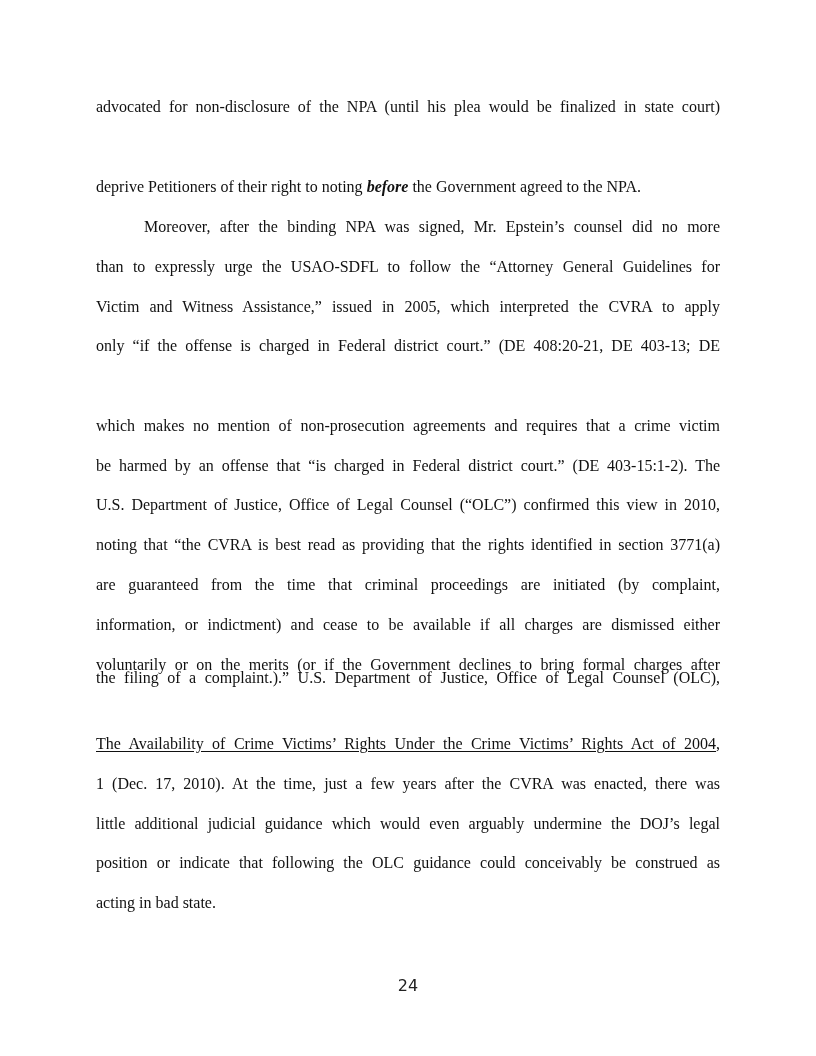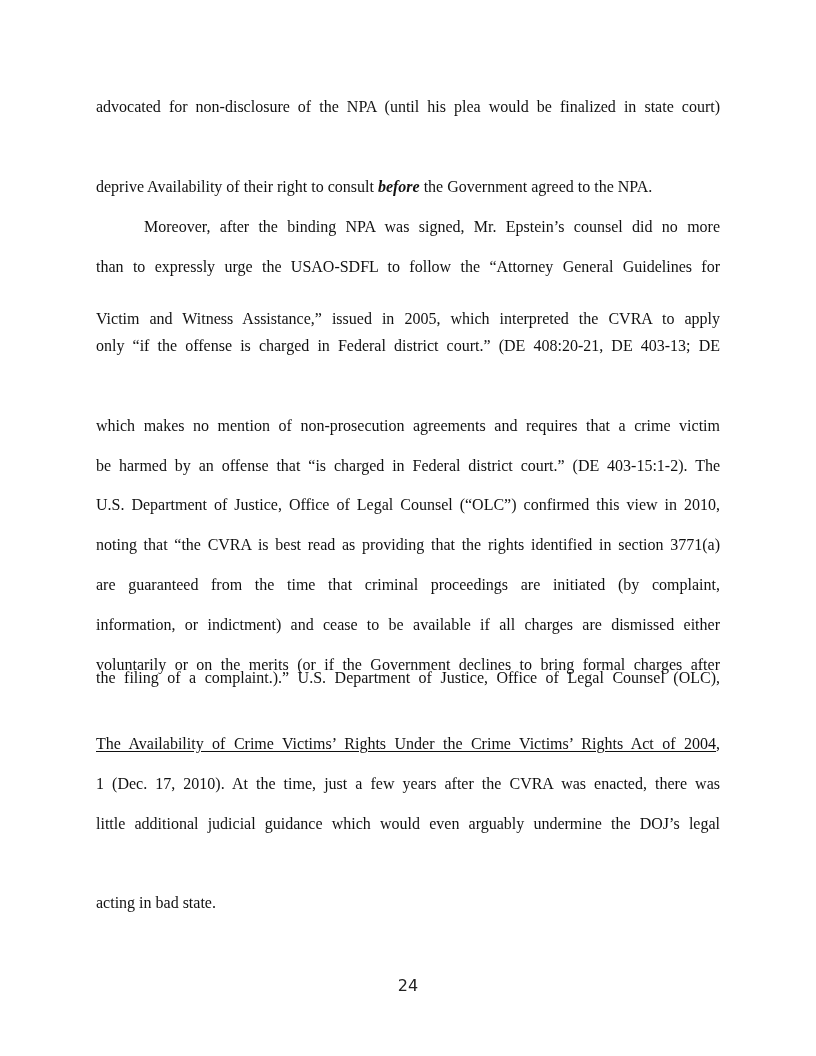--- a/index.html
+++ b/index.html
@@ -29,33 +29,34 @@
       font-family: "DejaVu Sans", sans-serif;
       font-size: 16px;
       color: #222;
     }
   </style>
 </head>
 <body>
 
 <div class="page">
   <div class="line" style="top:97px">advocated for non-disclosure of the NPA (until his plea would be finalized in state court)</div>
-  <div class="line last" style="top:177px"><span>deprive Availability of their right to consult </span><span class="bi">before</span><span> the Government agreed to the NPA.</span></div>
+  <div class="line last" style="top:177px"><span>deprive Petitioners of their right to noting </span><span class="bi">before</span><span> the Government agreed to the NPA.</span></div>
 
   <div class="line indent" style="top:217px">Moreover, after the binding NPA was signed, Mr. Epstein’s counsel did no more</div>
   <div class="line" style="top:257px">than to expressly urge the USAO-SDFL to follow the “Attorney General Guidelines for</div>
-  <div class="line" style="top:309px">Victim and Witness Assistance,” issued in 2005, which interpreted the CVRA to apply</div>
+  <div class="line" style="top:297px">Victim and Witness Assistance,” issued in 2005, which interpreted the CVRA to apply</div>
   <div class="line" style="top:336px">only “if the offense is charged in Federal district court.”  (DE 408:20-21, DE 403-13; DE</div>
   <div class="line" style="top:416px">which makes no mention of non-prosecution agreements and requires that a crime victim</div>
   <div class="line" style="top:456px">be harmed by an offense that “is charged in Federal district court.”  (DE 403-15:1-2).  The</div>
   <div class="line" style="top:495px">U.S. Department of Justice, Office of Legal Counsel (“OLC”) confirmed this view in 2010,</div>
   <div class="line" style="top:535px">noting that “the CVRA is best read as providing that the rights identified in section 3771(a)</div>
   <div class="line" style="top:575px">are guaranteed from the time that criminal proceedings are initiated (by complaint,</div>
   <div class="line" style="top:615px">information, or indictment) and cease to be available if all charges are dismissed either</div>
   <div class="line" style="top:655px">voluntarily or on the merits (or if the Government declines to bring formal charges after</div>
   <div class="line" style="top:668px">the filing of a complaint.).”  U.S. Department of Justice, Office of Legal Counsel (OLC),</div>
   <div class="line" style="top:734px"><span class="u">The Availability of Crime Victims’ Rights Under the Crime Victims’ Rights Act of 2004</span><span>,</span></div>
   <div class="line" style="top:774px">1 (Dec. 17, 2010).  At the time, just a few years after the CVRA was enacted, there was</div>
   <div class="line" style="top:814px">little additional judicial guidance which would even arguably undermine the DOJ’s legal</div>
+  <div class="line" style="top:853px">position or indicate that following the OLC guidance could conceivably be construed as</div>
   <div class="line last" style="top:893px">acting in bad state.</div>
 
   <div class="page-number">24</div>
 </div>
 
 </body></html>

